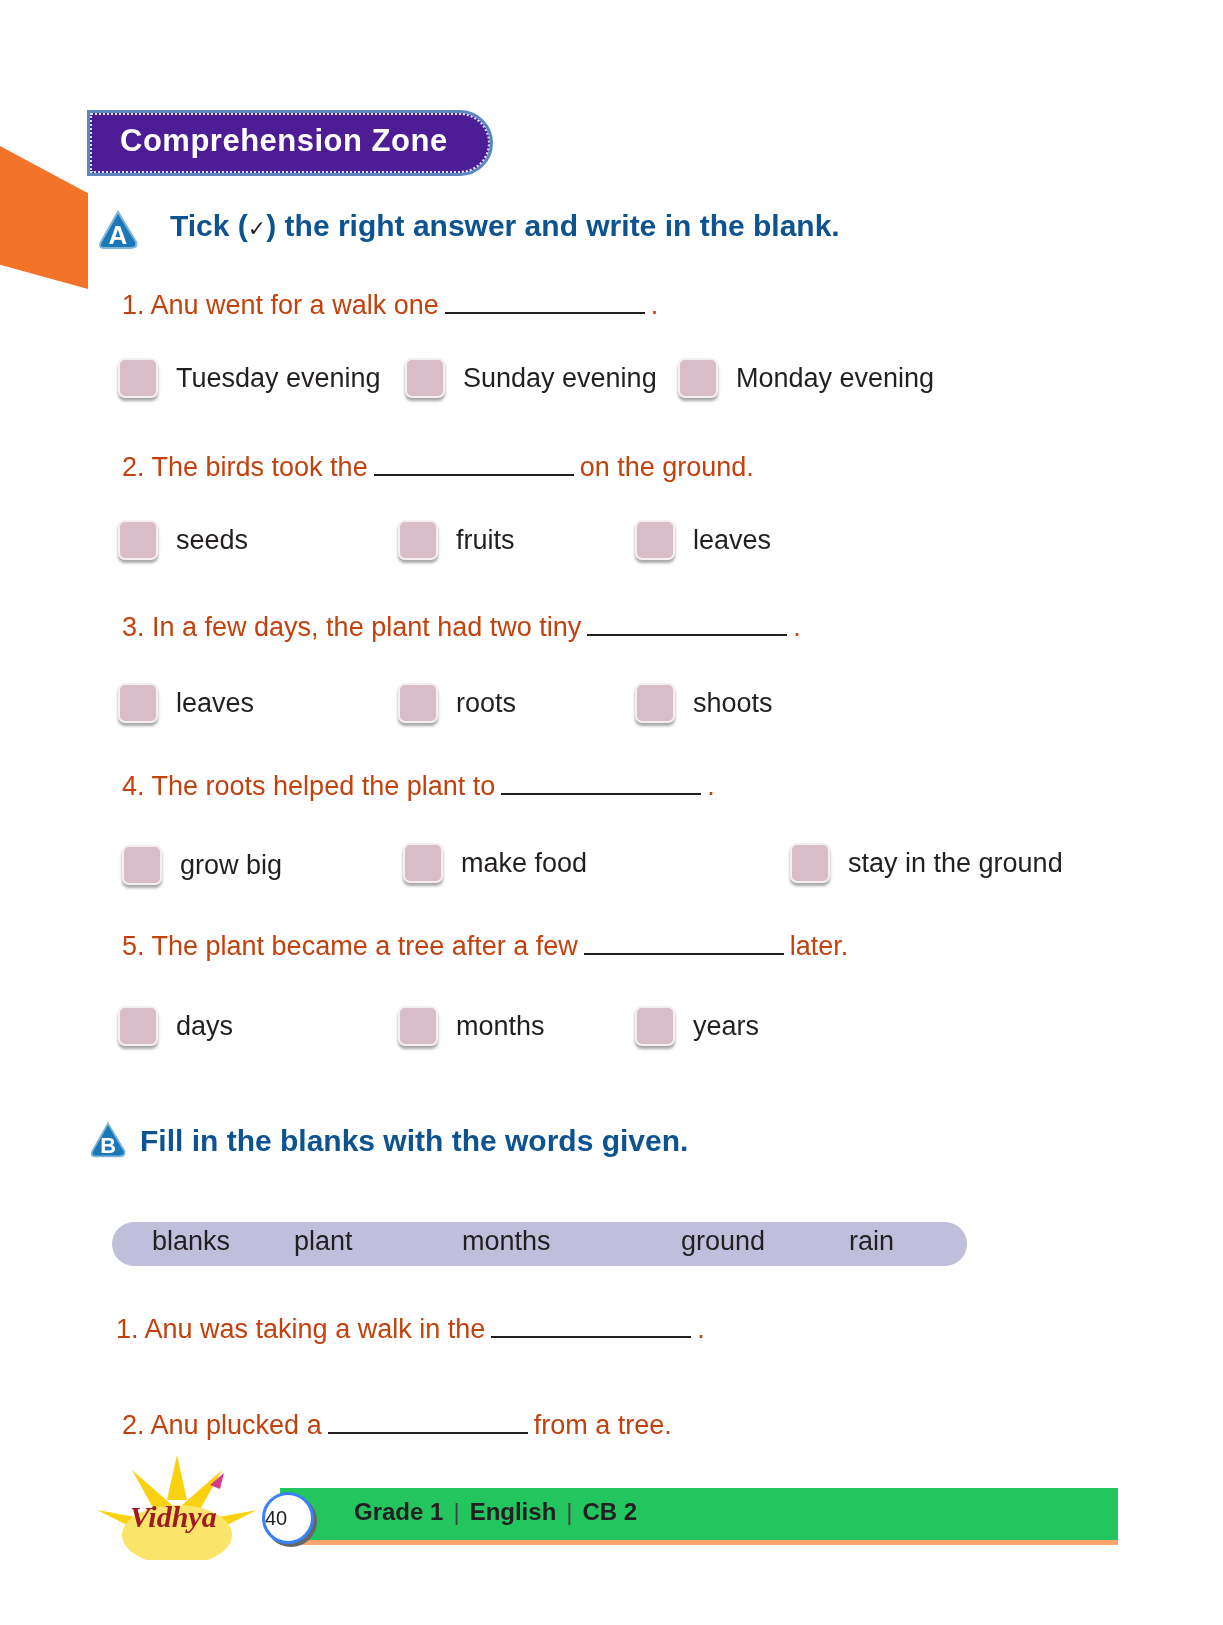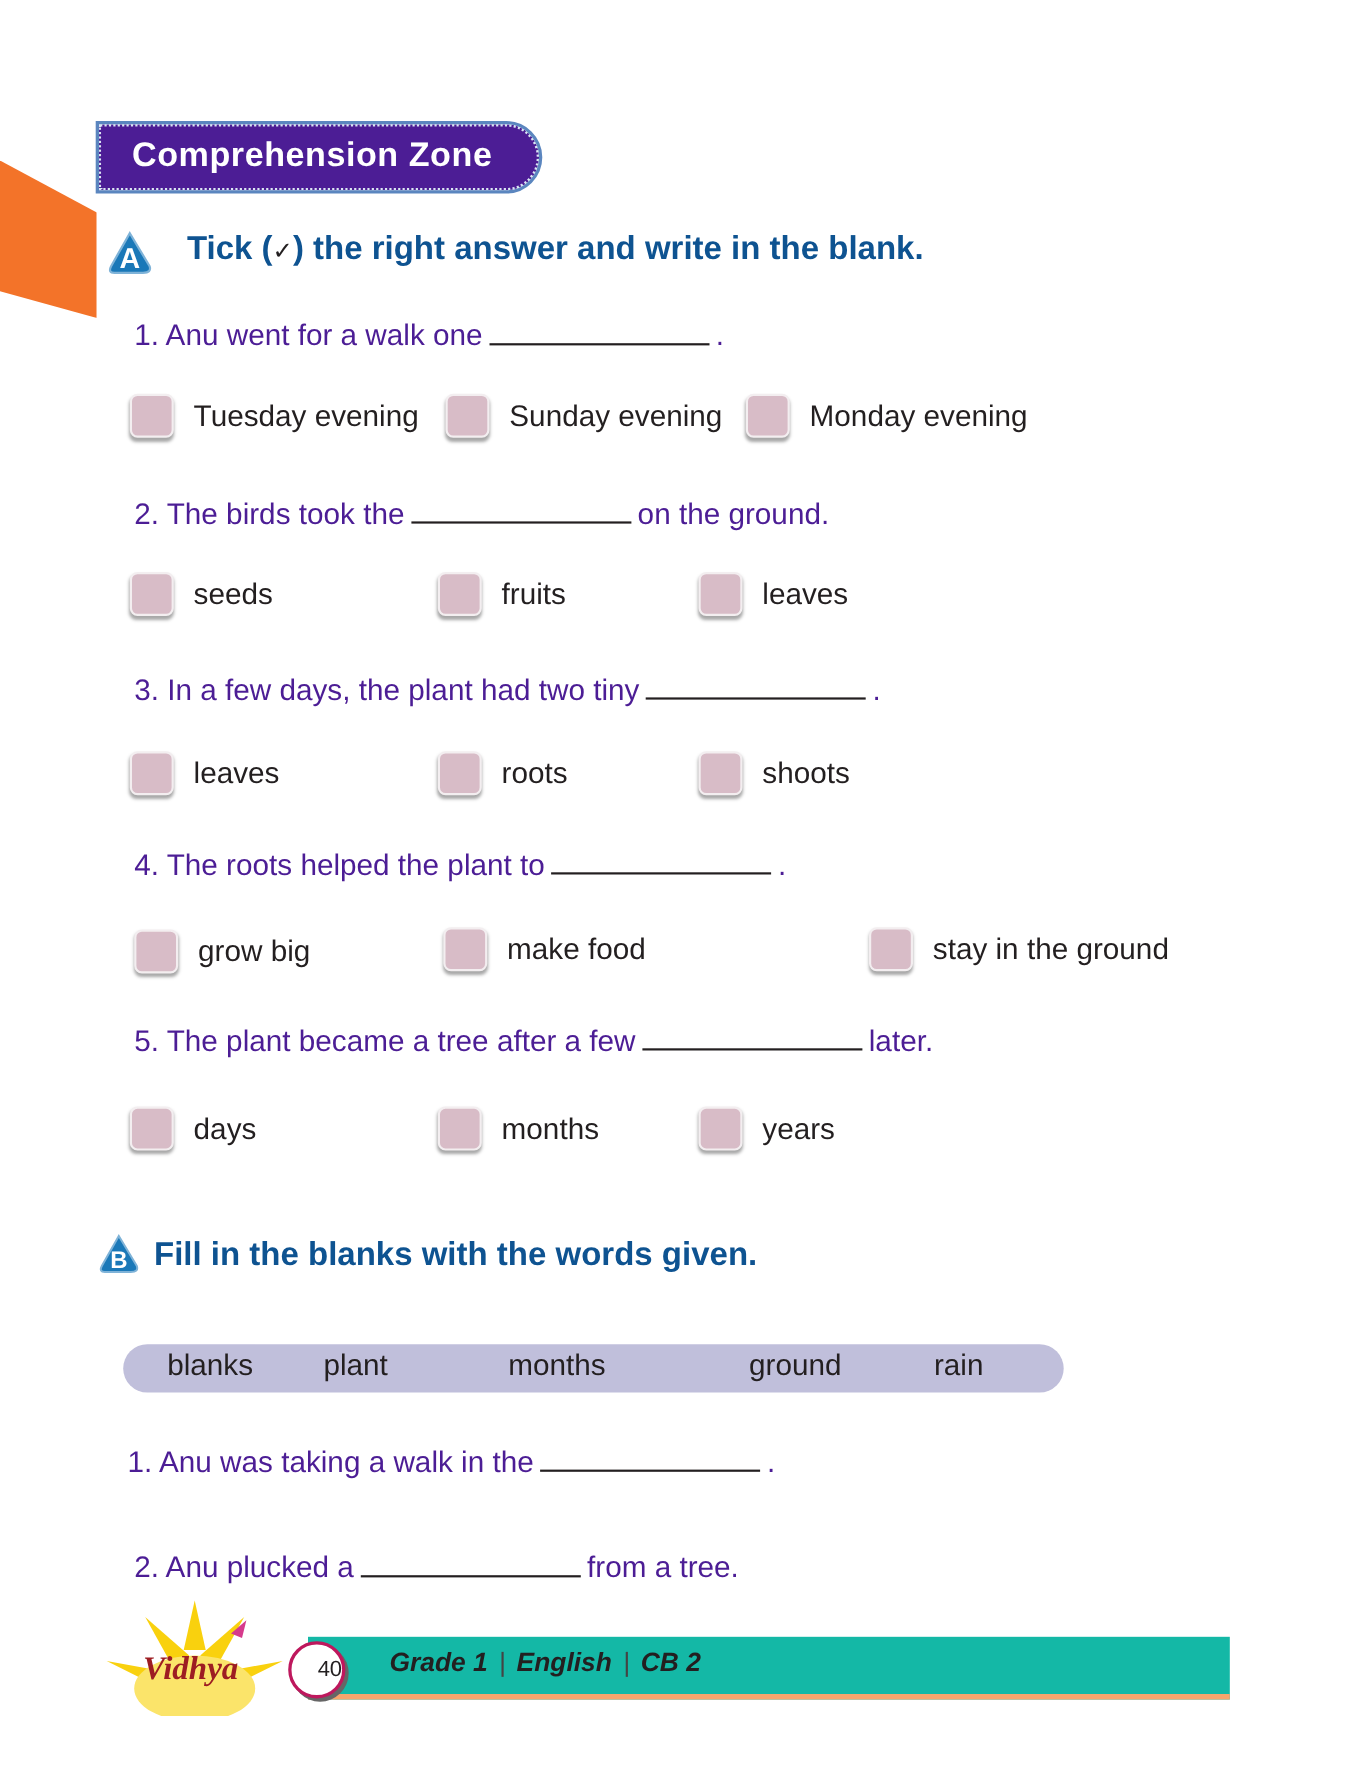--- a/index.html
+++ b/index.html
@@ -8,36 +8,36 @@
   .orange-tab { position:absolute; left:0; top:146px; width:88px; height:143px;
     background:#f37329; clip-path:polygon(0 0, 100% 33%, 100% 100%, 0 83%); }
   .zone-banner { position:absolute; left:90px; top:113px; width:400px; height:60px;
     background:#4c1d95; border-radius:0 30px 30px 0; box-sizing:border-box;
     border:2px dotted #dbe6f3; outline:3px solid #5b86bf; }
   .zone-title { position:absolute; left:28px; top:8px; color:#fff; font-weight:bold;
     font-size:31px; letter-spacing:0.5px; }
   .sec-icon { position:absolute; width:44px; height:44px; }
   .sec-title { position:absolute; color:#0e5391; font-weight:bold; font-size:30px; }
   .sec-title .tick { color:#231f20; font-size:22px; font-weight:normal; }
-  .q { position:absolute; font-size:27px; color:#4c1d95; white-space:nowrap; }
+  .q { position:absolute; font-size:27px; color:#c2410c; white-space:nowrap; }
   .blank { display:inline-block; width:200px; border-bottom:2px solid #231f20;
     height:22px; margin:0 6px; vertical-align:baseline; }
   .opt { position:absolute; display:flex; align-items:center; font-size:27px; white-space:nowrap; }
   .box { width:36px; height:36px; border-radius:7px; background:#d8bcc7;
     border:2px solid #f3eef0; box-shadow:0 3px 3px rgba(0,0,0,0.35); margin-right:18px; }
   .wordbank { position:absolute; left:112px; top:1222px; width:855px; height:44px;
     background:#c0bfdb; border-radius:22px; }
   .word { position:absolute; top:4px; font-size:27px; color:#231f20; }
   .footer-bar { position:absolute; left:280px; top:1488px; width:838px; height:52px;
-    background:#14b8a6; border-bottom:5px solid #f7a56c;font-style:italic; }
+    background:#22c55e; border-bottom:5px solid #f7a56c; }
   .footer-text { position:absolute; left:74px; top:10px; font-size:24px; font-weight:bold; color:#231f20; }
   .footer-sep { font-weight:normal; margin:0 10px; color:#444; }
   .page-circle { position:absolute; left:262px; top:1492px; width:46px; height:46px; border-radius:50%;
-    background:#fff; border:3px solid #be185d; box-shadow:3px 3px 0 #666;
-    text-align:right; line-height:46px; font-size:20px; color:#231f20; }
+    background:#fff; border:3px solid #3b82f6; box-shadow:3px 3px 0 #666;
+    text-align:left; line-height:46px; font-size:20px; color:#231f20; }
   .logo { position:absolute; left:92px; top:1450px; width:170px; height:110px; }
   .logo-text { position:absolute; left:38px; top:50px; font-family:"Liberation Serif", serif;
     font-style:italic; font-weight:bold; color:#9d1d22; font-size:30px; }
 </style>
 </head>
 <body>
 
 <div class="orange-tab"></div>
 
 <div class="zone-banner">

